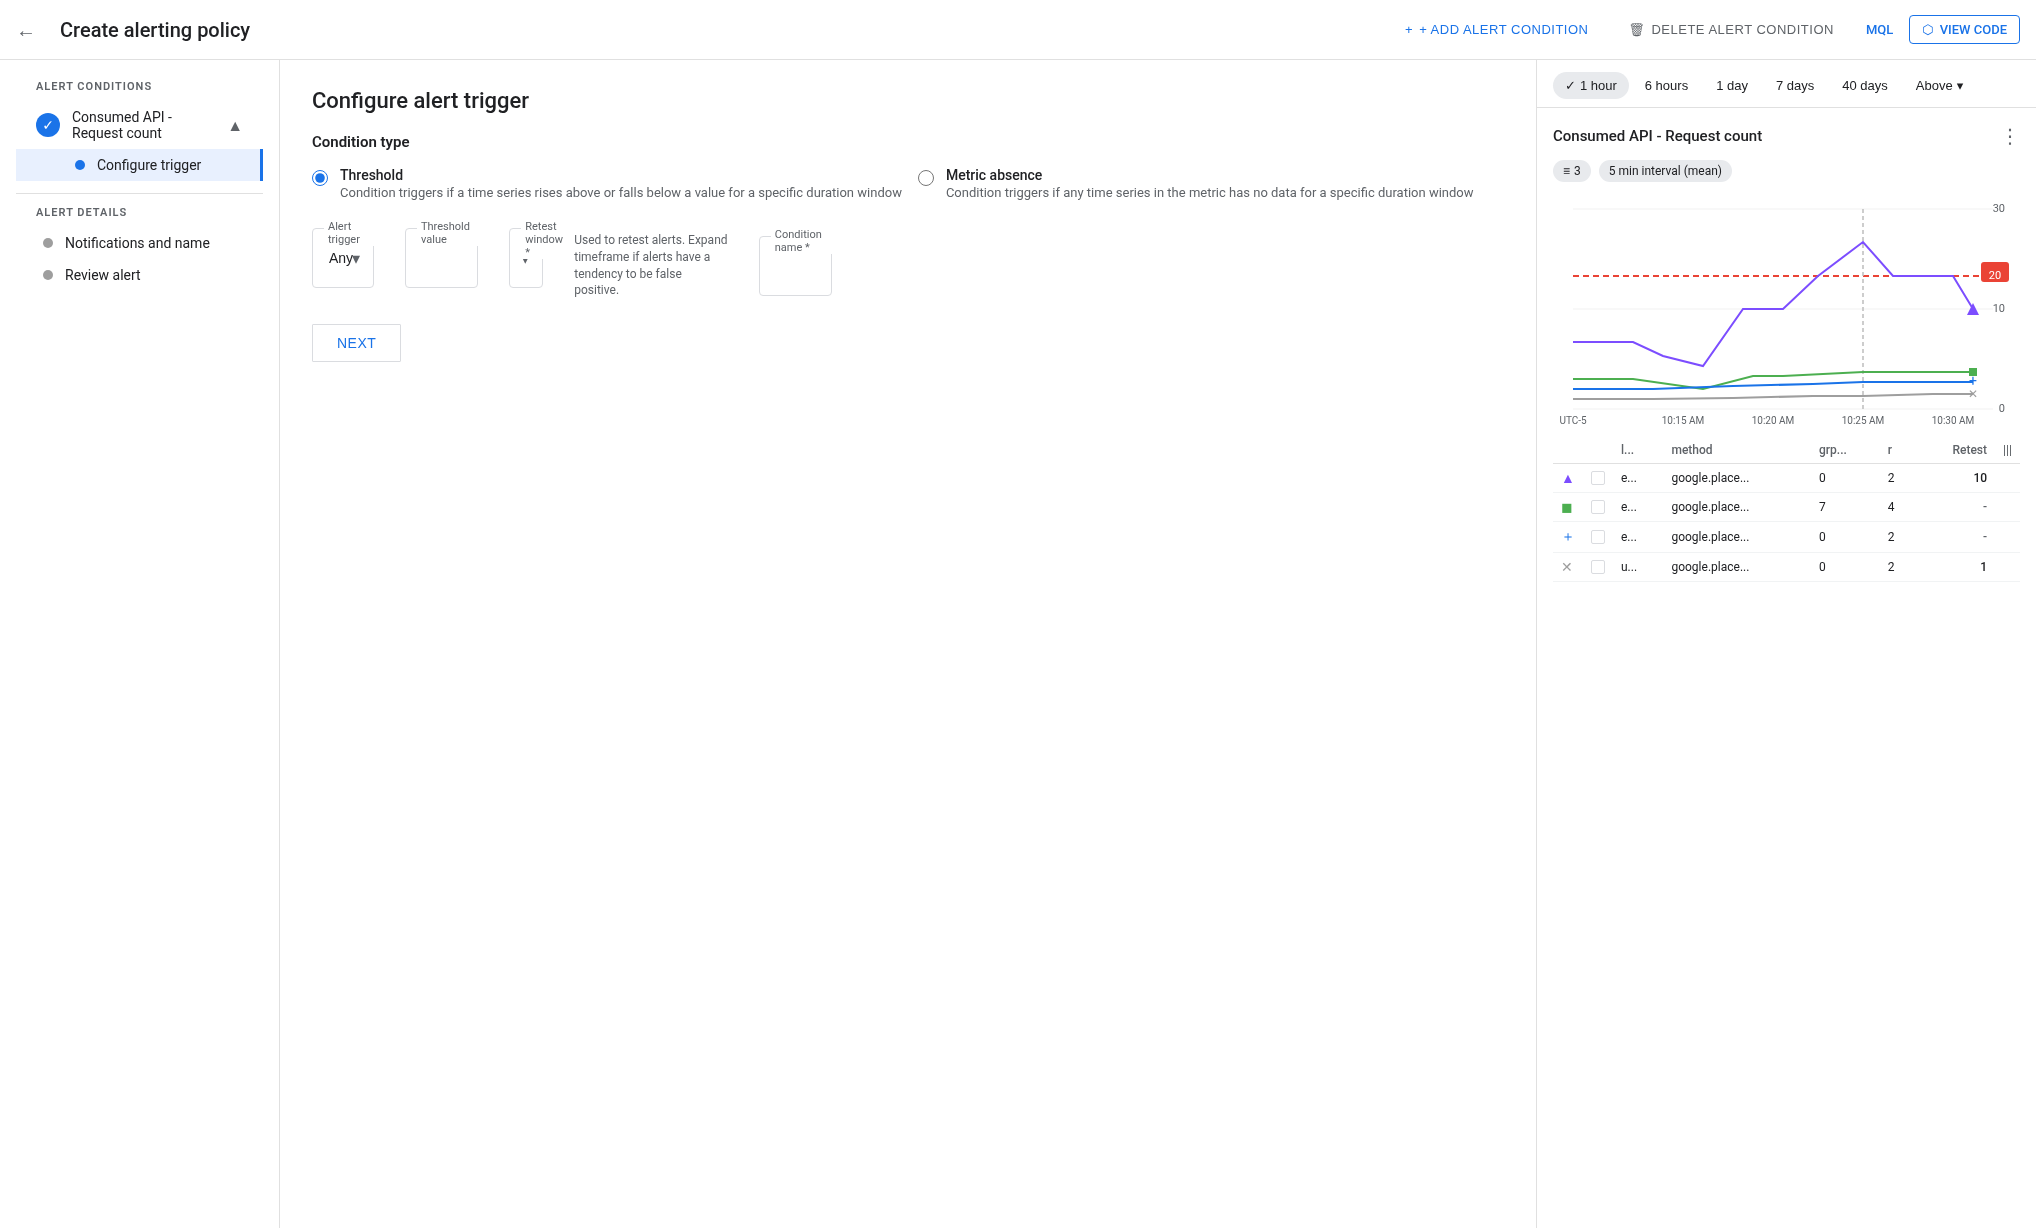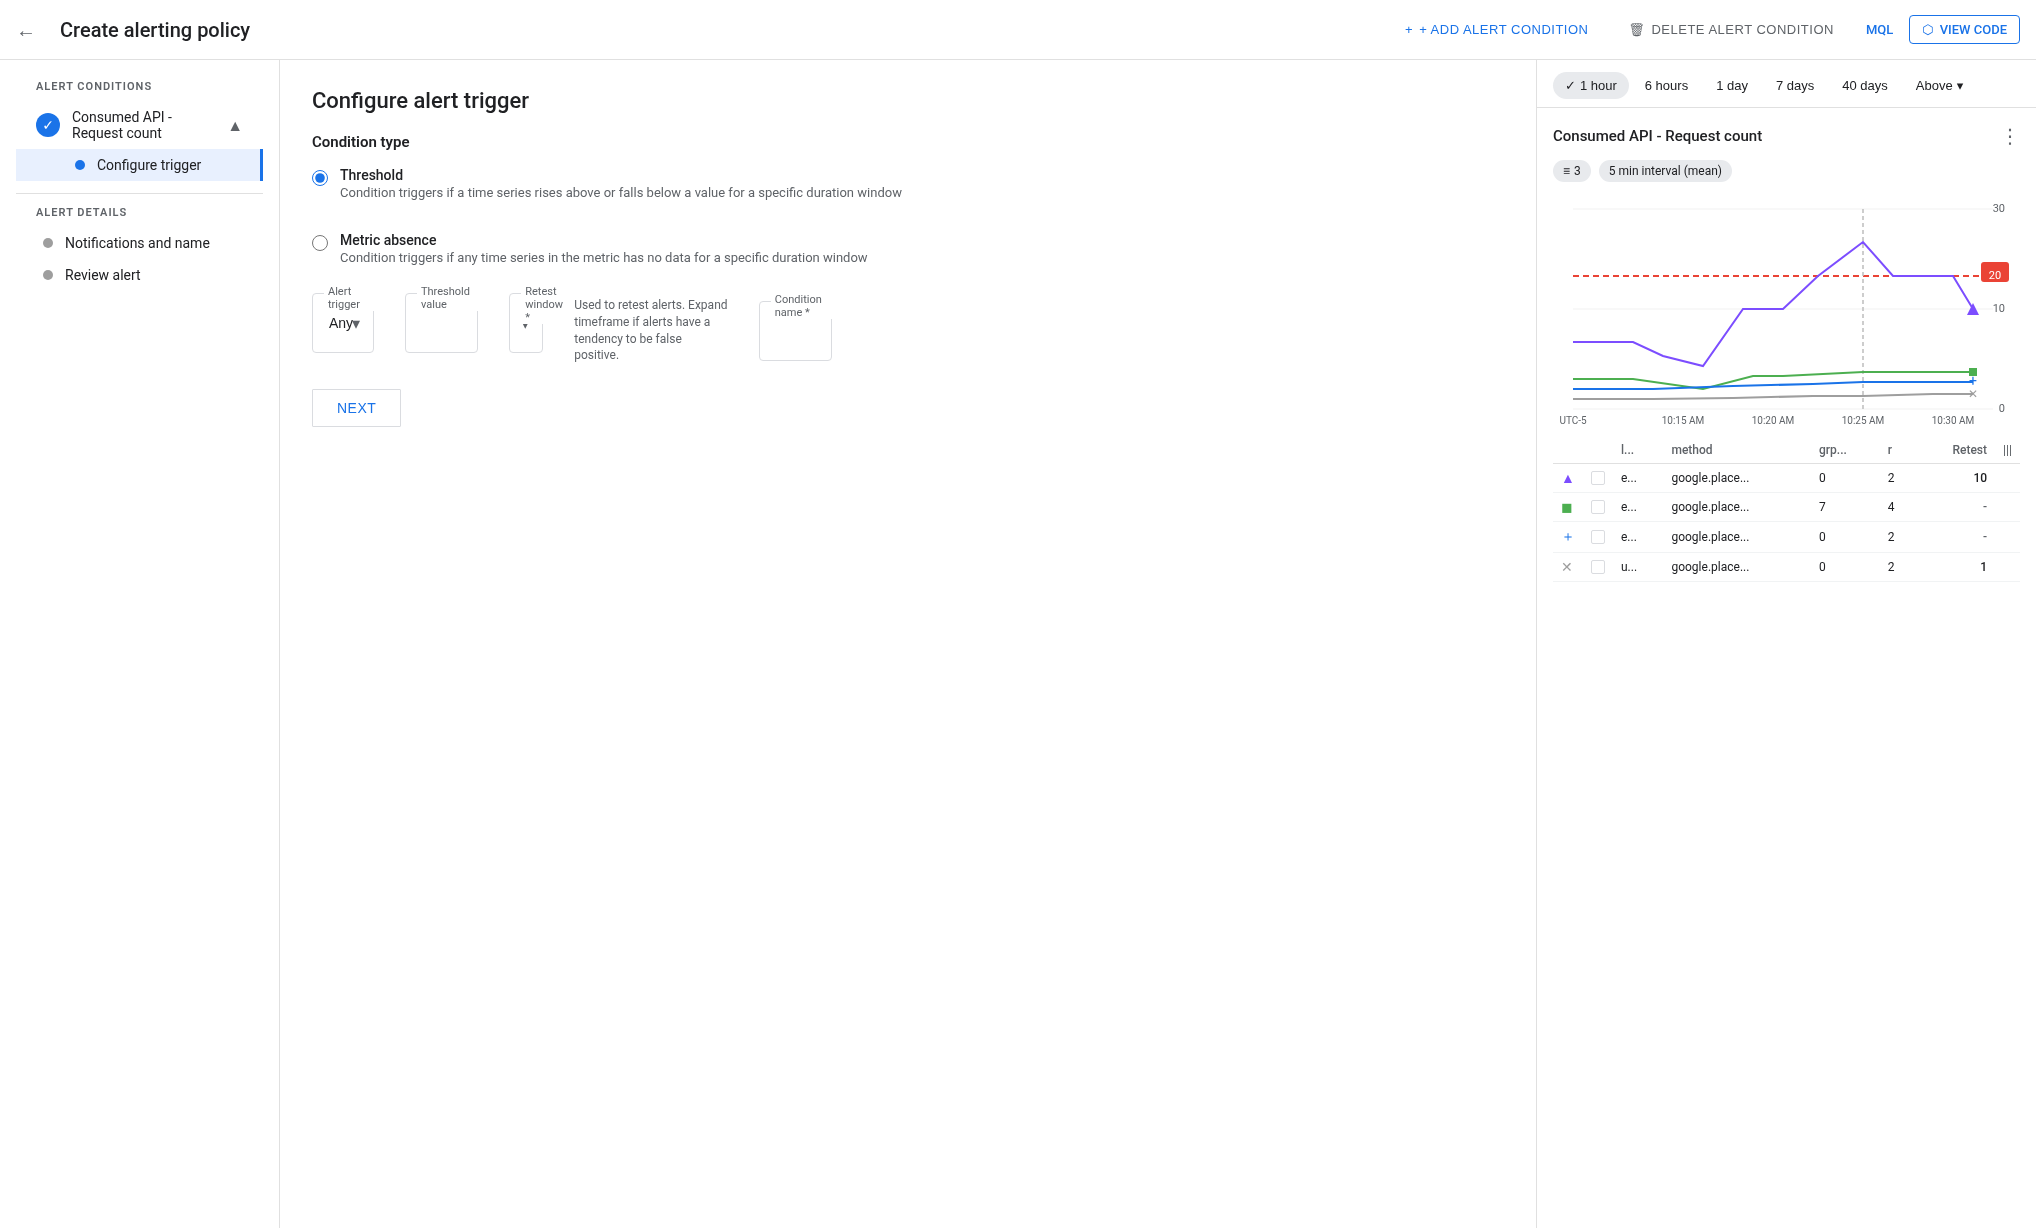--- a/index.html
+++ b/index.html
@@ -48,21 +48,21 @@
     .sidebar-chevron { margin-left: auto; color: #5f6368; font-size: 16px; }
     .sidebar-divider { border-bottom: 1px solid #e0e0e0; margin: 12px 0; }
 
     
     .main { flex: 1; overflow-y: auto; background: #fff; padding: 28px 32px; }
     .main-title { font-size: 22px; font-weight: 500; margin-bottom: 20px; color: #202124; }
 
     .section-label { font-size: 15px; font-weight: 600; color: #202124; margin-bottom: 16px; }
 
     
-    .radio-group { display: flex; flex-direction: column; gap: 32px; margin-bottom: 28px; }
+    .radio-group { display: flex; flex-direction: row; gap: 16px; margin-bottom: 28px; }
     .radio-option { display: flex; align-items: flex-start; gap: 12px; cursor: pointer; }
     .radio-option input[type=radio] { margin-top: 3px; accent-color: #1a73e8; width: 16px; height: 16px; flex-shrink: 0; cursor: pointer; }
     .radio-label { font-size: 14px; font-weight: 500; color: #202124; }
     .radio-desc { font-size: 13px; color: #5f6368; margin-top: 2px; }
 
     
     .field-group { display: flex; gap: 31px; max-width: 520px; }
     .field-wrapper { position: relative; margin-bottom: 4px; }
     .field-label {
       position: absolute; top: -8px; left: 12px; background: #fff;

